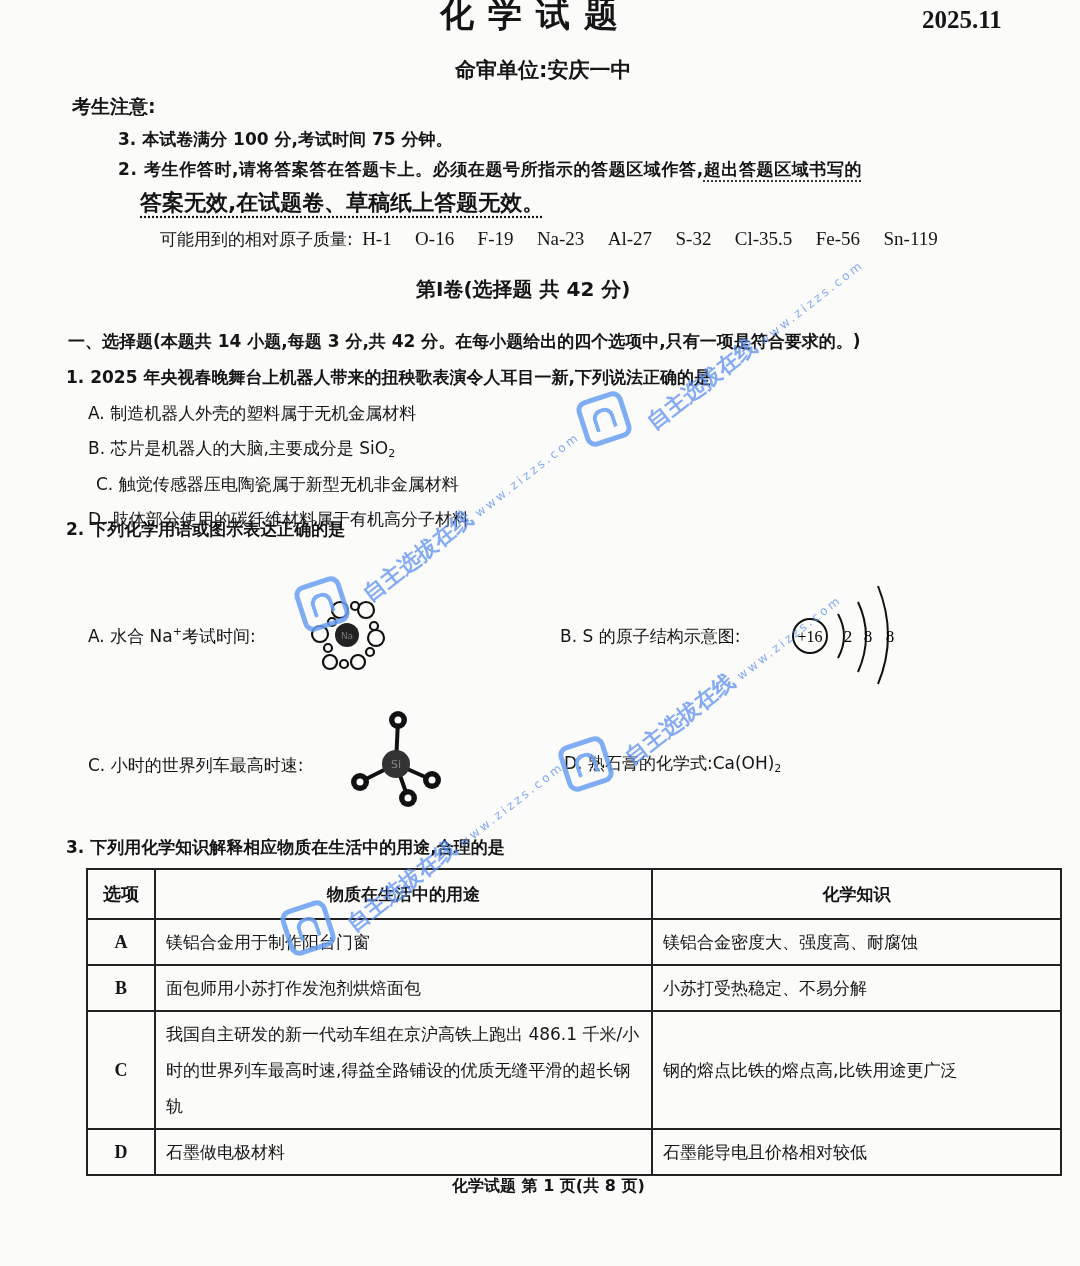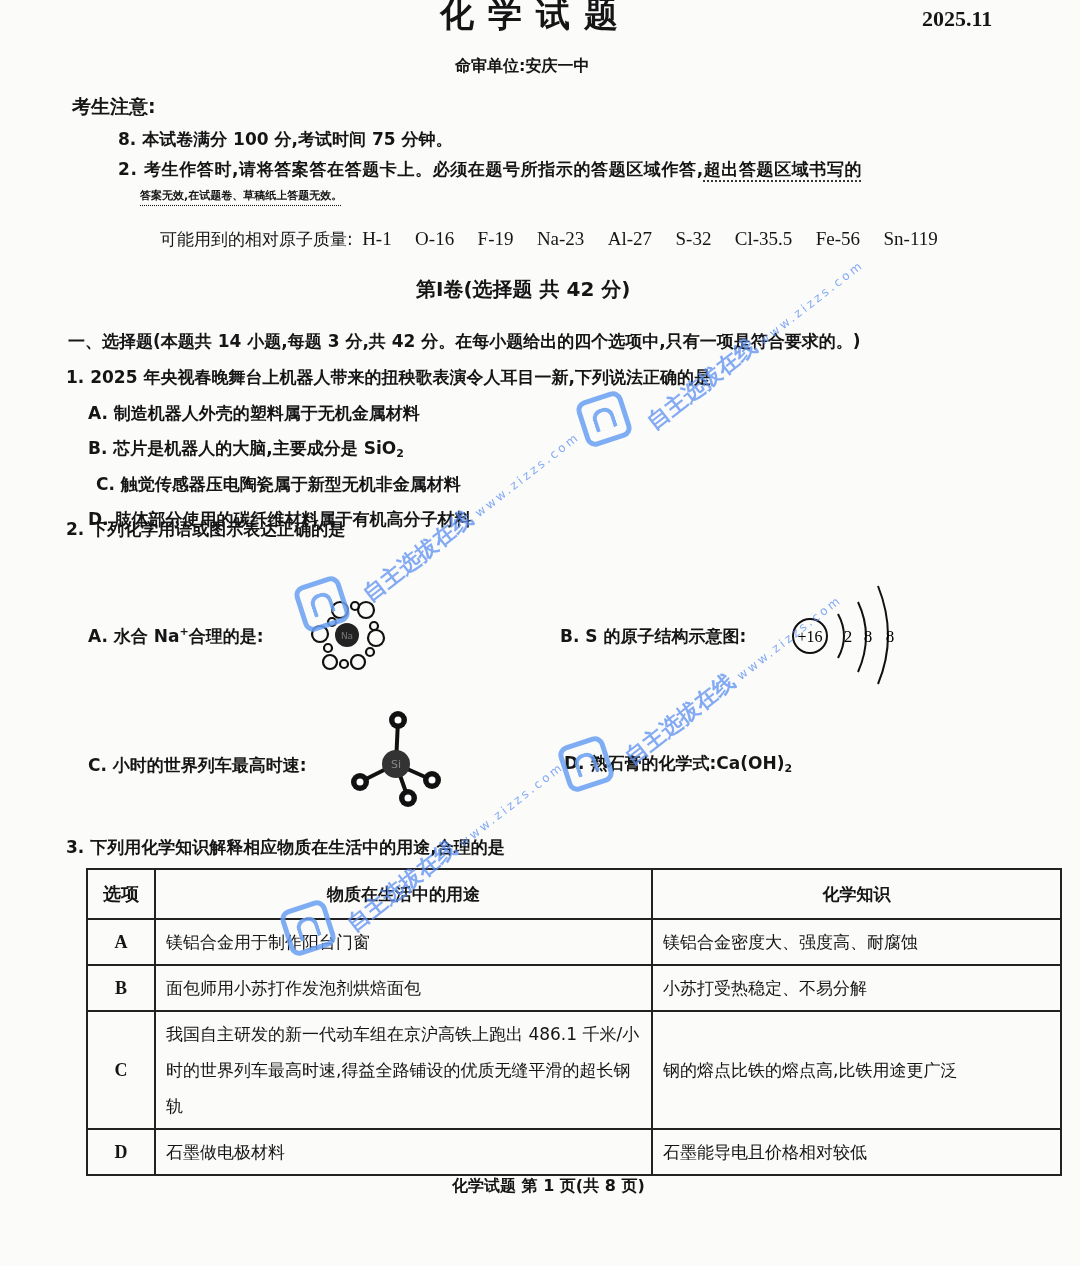--- a/index.html
+++ b/index.html
@@ -3,33 +3,33 @@
 <meta charset="utf-8">
 <style>
   html, body { margin: 0; padding: 0; }
   body {
     width: 1080px; height: 1266px; overflow: hidden; position: relative;
     background: #fbfbfa; color: #151515;
     font-family: "DejaVu Sans", "Liberation Sans", sans-serif;
   }
   .abs { position: absolute; white-space: nowrap; }
   .title { left: 440px; top: -8px; font-size: 34px; font-weight: bold; letter-spacing: 14px; }
-  .date { left: 922px; top: 6px; font-size: 22px; font-weight: bold; font-family: "Liberation Serif", serif; }
-  .unit { left: 455px; top: 56px; font-size: 16px; font-weight: bold; }
+  .date { left: 922px; top: 6px; font-size: 25px; font-weight: bold; font-family: "Liberation Serif", serif; }
+  .unit { left: 455px; top: 56px; font-size: 21px; font-weight: bold; }
   .notice-h { left: 72px; top: 94px; font-size: 19px; font-weight: bold; }
   .n1 { left: 118px; top: 128px; font-size: 17px; font-weight: bold; }
   .n2 { left: 118px; top: 158px; font-size: 17px; font-weight: bold; letter-spacing: 0.6px; }
-  .n3 { left: 140px; top: 188px; font-size: 11px; font-weight: bold; }
+  .n3 { left: 140px; top: 188px; font-size: 22px; font-weight: bold; }
   .dotted { text-decoration: underline dotted; text-underline-offset: 6px; }
   .masses { left: 116px; top: 228px; font-size: 17px; word-spacing: 4px; margin-left: 44px; }
   .masses span.v { font-family: "Liberation Serif", serif; font-size: 19px; margin-right: 14px; }
   .vol { left: 416px; top: 276px; font-size: 20px; font-weight: bold; }
   .sec { left: 68px; top: 330px; font-size: 17px; font-weight: bold; }
   .q { font-size: 17px; font-weight: bold; }
-  .opt { font-size: 17px; font-weight: bold; }
+  .opt { font-size: 17px; }
   sub { font-size: 11px; vertical-align: -3px; }
   sup { font-size: 11px; }
   table.q3 {
     position: absolute; left: 86px; top: 868px; width: 976px;
     border-collapse: collapse; font-size: 17px;
   }
   table.q3 td { border: 2px solid #222; padding: 4px 10px; vertical-align: middle; margin-top: 13px; }
   table.q3 .hdr td { height: 40px; text-align: center; font-weight: bold; }
   table.q3 td.k { width: 46px; text-align: center; font-family: "Liberation Serif", serif; font-weight: bold; font-size: 18px; }
   table.q3 td.use { width: 475px; line-height: 36px; }
@@ -43,21 +43,21 @@
 </head>
 <body>
 
 <div>
 
   <div class="abs title">化学试题</div>
   <div class="abs date">2025.11</div>
   <div class="abs unit">命审单位:安庆一中</div>
 
   <div class="abs notice-h">考生注意:</div>
-  <div class="abs n1">8. 本试卷满分 100 分,考试时间 75 分钟。</div>
+  <div class="abs n1">3. 本试卷满分 100 分,考试时间 75 分钟。</div>
   <div class="abs n2">
     <span>2. 考生作答时,请将答案答在答题卡上。必须在题号所指示的答题区域作答,</span><span class="dotted">超出答题区域书写的</span>
   </div>
   <div class="abs n3 dotted">答案无效,在试题卷、草稿纸上答题无效。</div>
 
   <div class="abs masses">
     <span>可能用到的相对原子质量:</span>
     <span class="v">H-1</span>
     <span class="v">O-16</span>
     <span class="v">F-19</span>
@@ -74,21 +74,21 @@
 
   <div class="abs q" style="left:66px; top:366px;">1. 2025 年央视春晚舞台上机器人带来的扭秧歌表演令人耳目一新,下列说法正确的是</div>
   <div class="abs opt" style="left:88px; top:402px;">A. 制造机器人外壳的塑料属于无机金属材料</div>
   <div class="abs opt" style="left:88px; top:437px;"><span>B. 芯片是机器人的大脑,主要成分是 SiO</span><sub>2</sub></div>
   <div class="abs opt" style="left:96px; top:473px;">C. 触觉传感器压电陶瓷属于新型无机非金属材料</div>
   <div class="abs opt" style="left:88px; top:508px;">D. 肢体部分使用的碳纤维材料属于有机高分子材料</div>
 
   <div class="abs q" style="left:66px; top:518px;">2. 下列化学用语或图示表达正确的是</div>
 
   <div class="abs opt" style="left:88px; top:625px;">
-    <span>A. 水合 Na</span><sup>+</sup><span>合理的是:</span>
+    <span>A. 水合 Na</span><sup>+</sup><span>考试时间:</span>
   </div>
   <svg class="abs" style="left:300px; top:596px;" width="92" height="78">
     <g fill="none" stroke="#111" stroke-width="2.2">
       <circle cx="40" cy="14" r="8"></circle>
         <circle cx="55" cy="10" r="4"></circle>
         <circle cx="66" cy="14" r="8"></circle>
       <circle cx="32" cy="26" r="4"></circle>
         <circle cx="20" cy="38" r="8"></circle>
         <circle cx="74" cy="30" r="4"></circle>
       <circle cx="76" cy="42" r="8"></circle>

